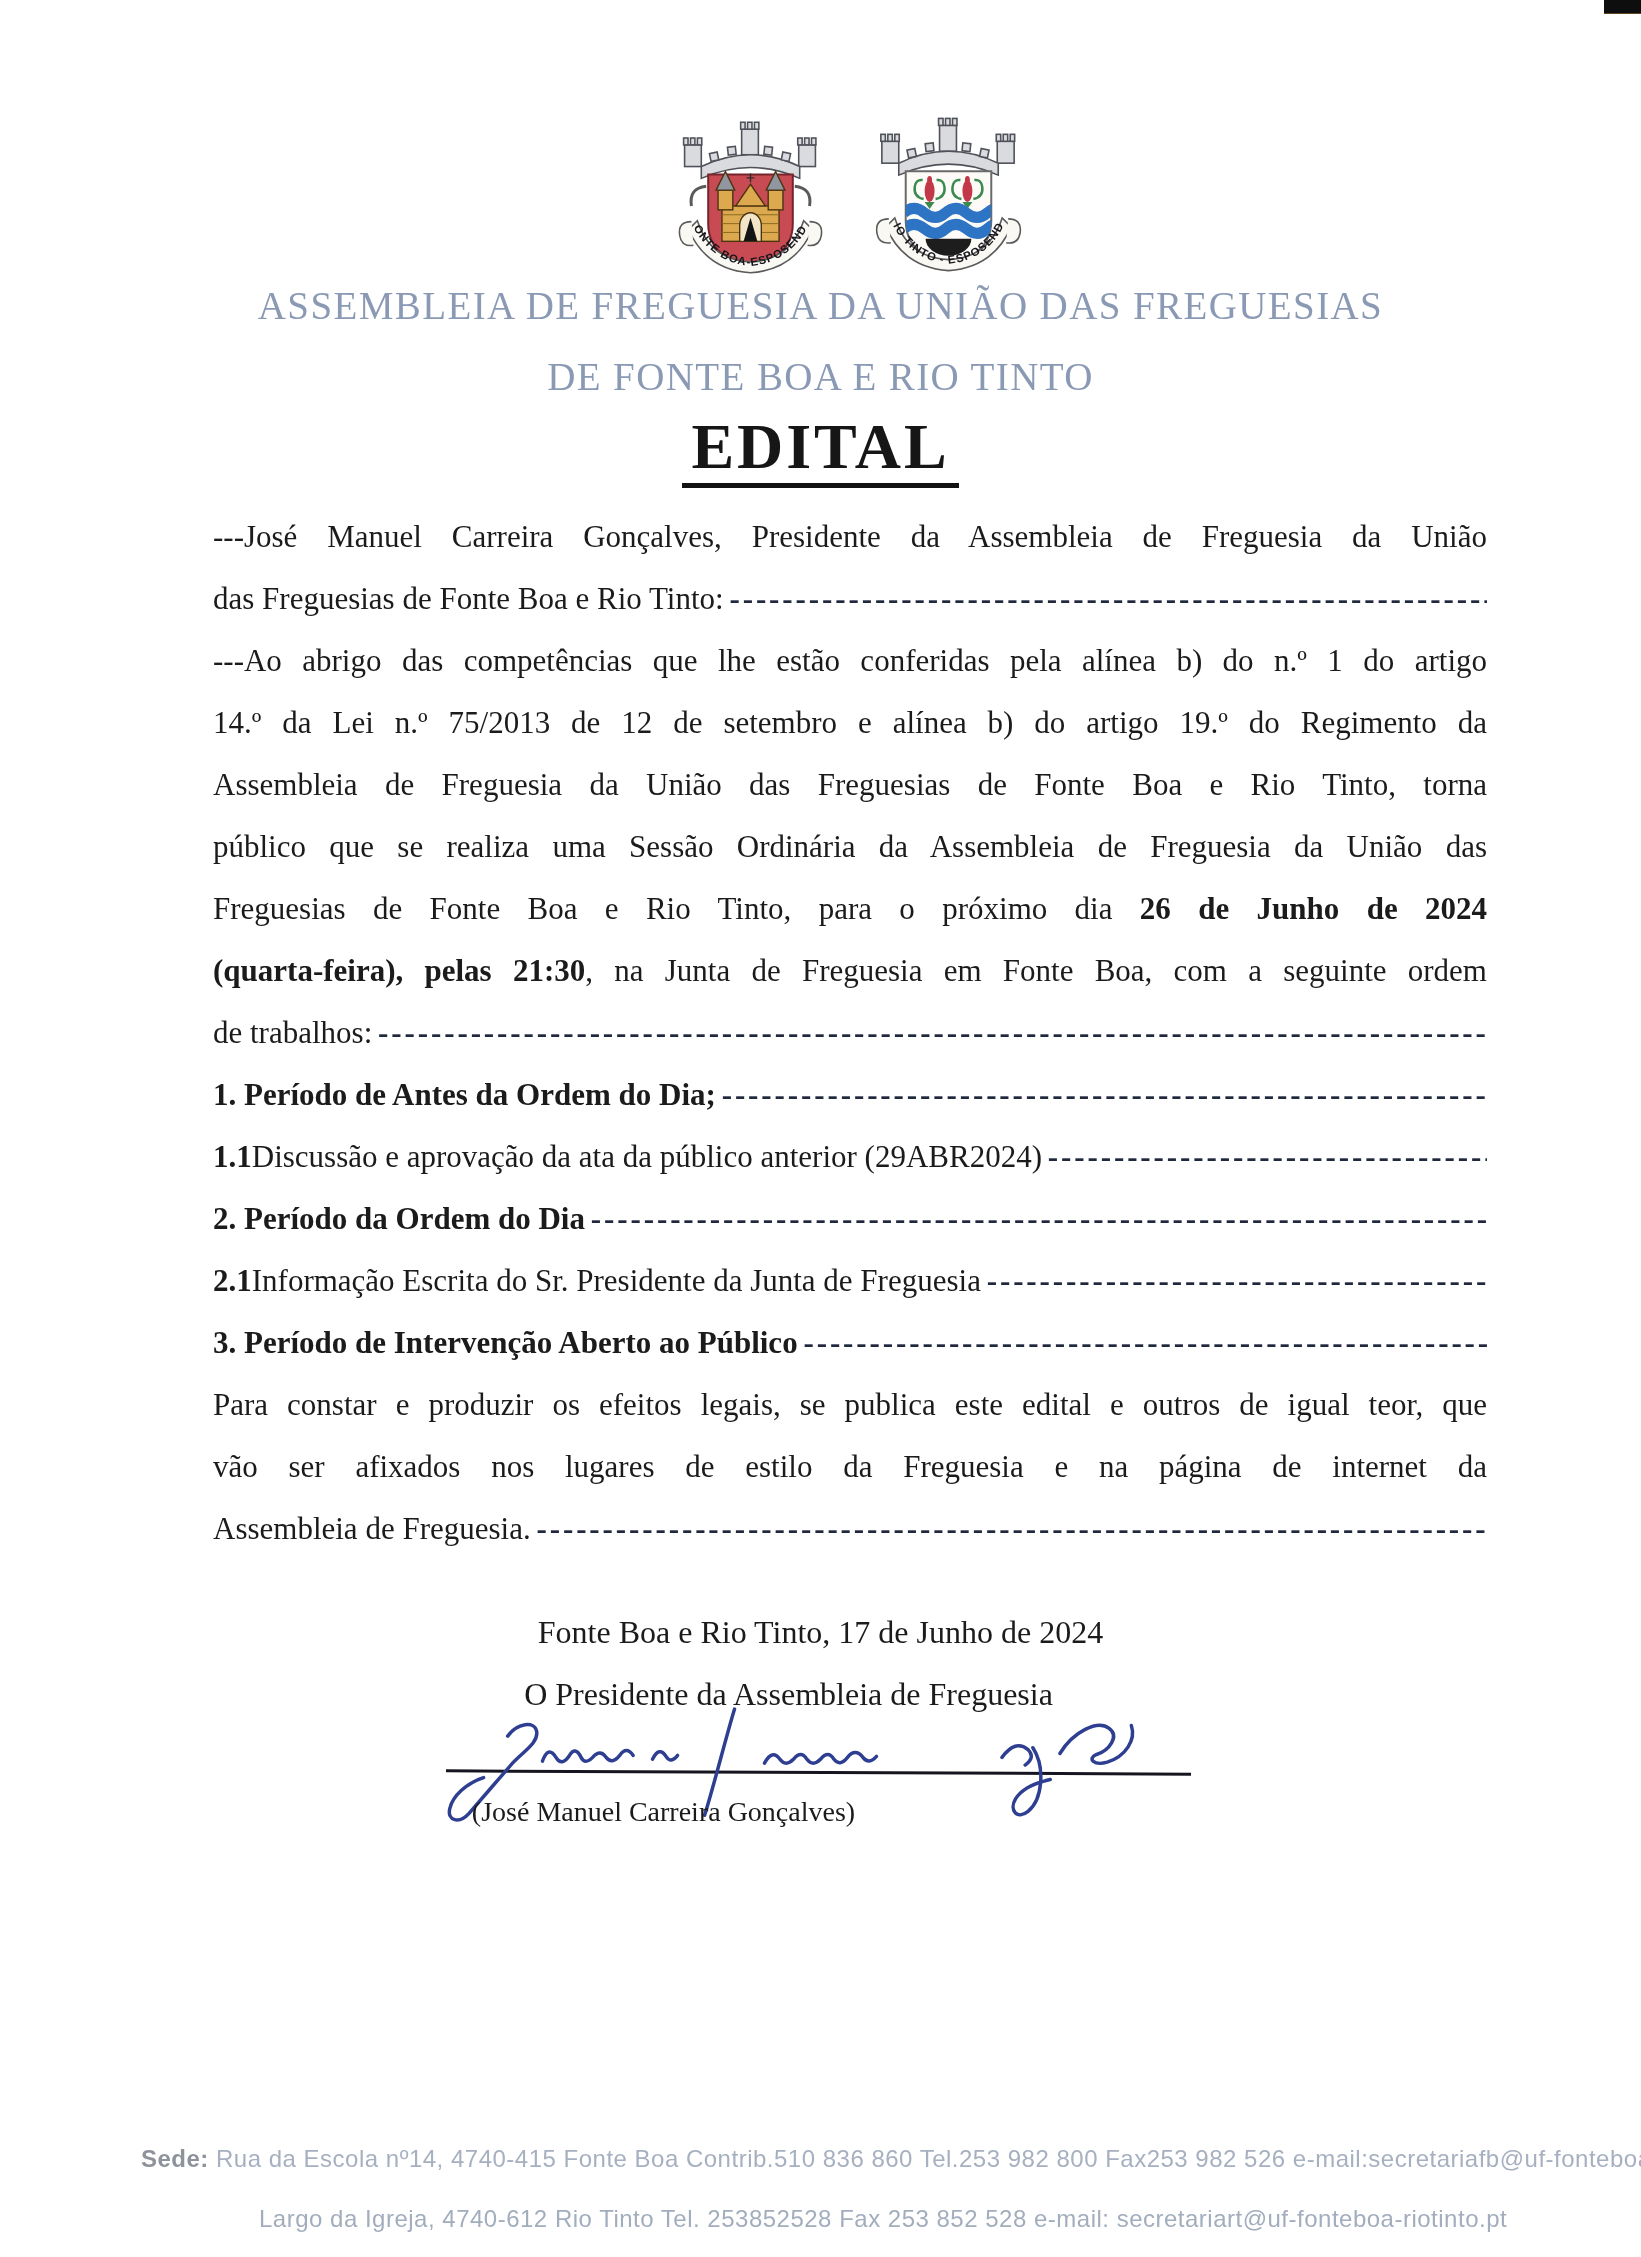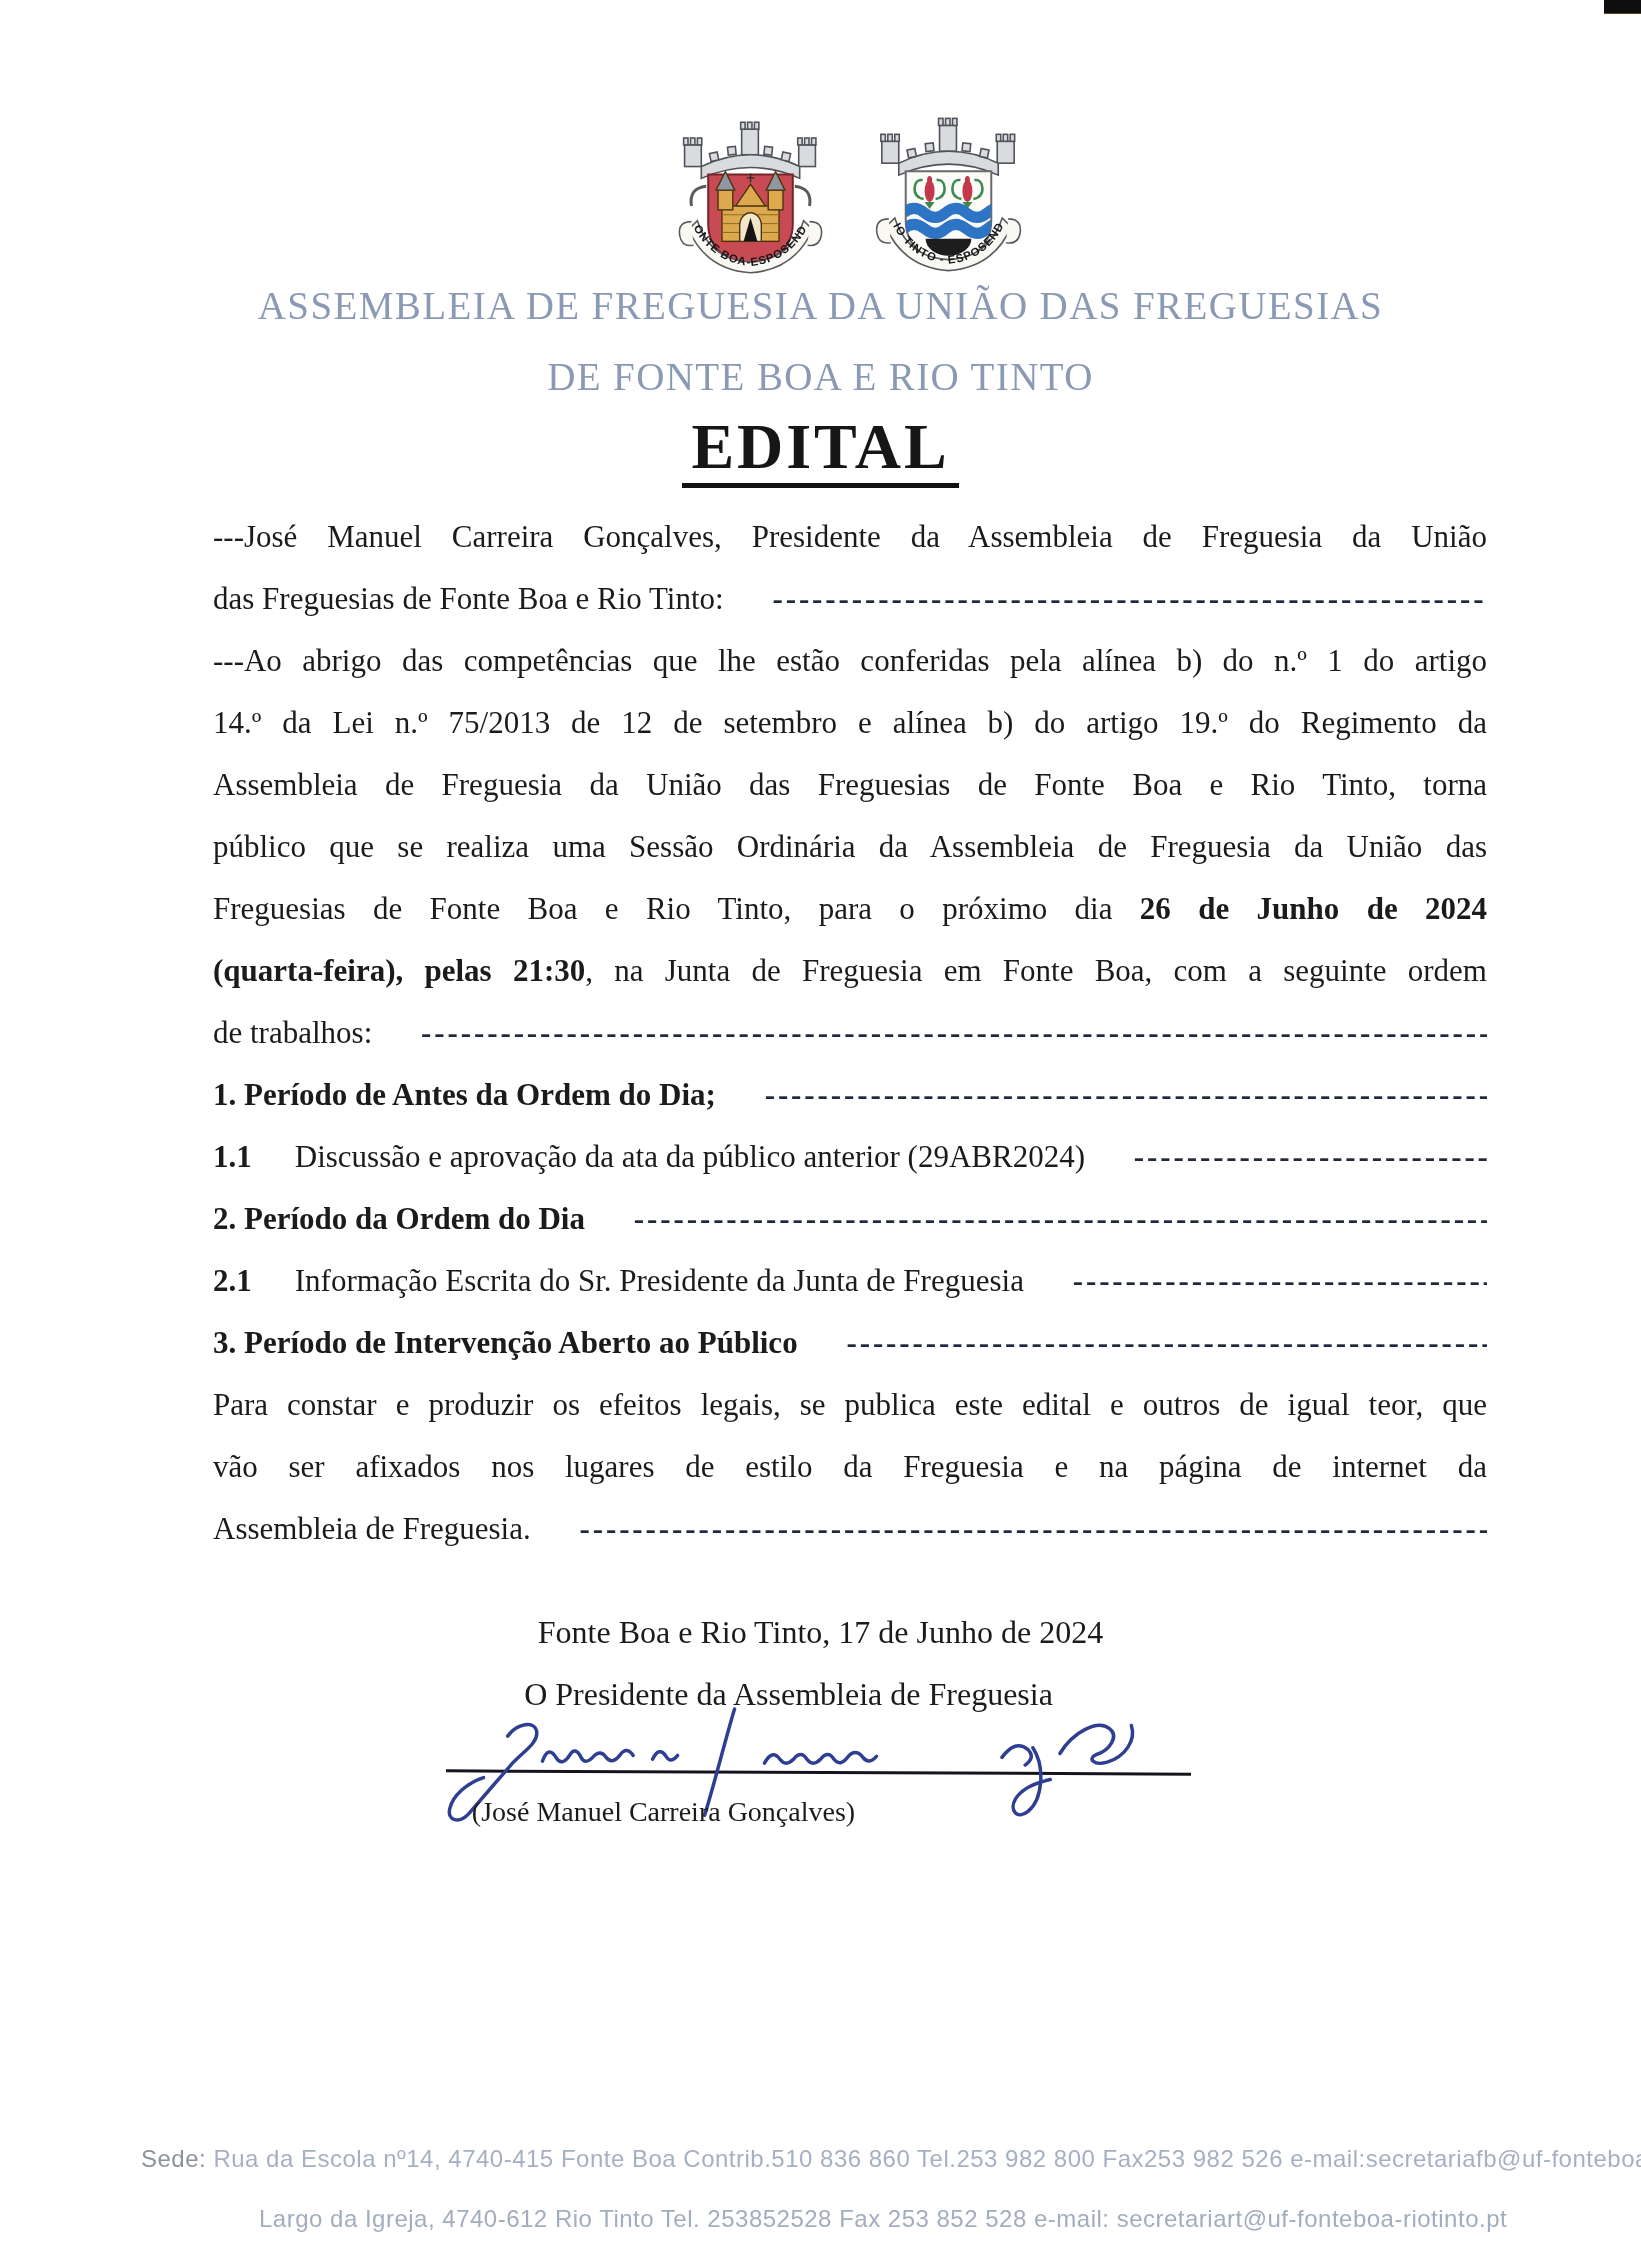--- a/index.html
+++ b/index.html
@@ -25,36 +25,36 @@
 
   
   .doc-title-wrap{left:0;top:415px;width:1641px;text-align:center;}
   .doc-title{display:inline-block;font-size:64px;font-weight:bold;letter-spacing:2.9px;
     color:#161616;border-bottom:5.8px solid #121212;padding:0 9.7px 3.9px 9.7px;line-height:64px;}
 
   
   .doc-body{left:185px;top:506px;width:1274px;font-size:31px;margin-left:28px;}
   .line{height:62px;line-height:62px;overflow:hidden;}
   .line.j{text-align:justify;text-align-last:justify;}
-  .line.f{display:flex;align-items:center;gap:43px;}
+  .line.f{display:flex;align-items:center;}
   .line.f > span{white-space:nowrap;}
   .line .b{font-weight:bold;}
   .line .fill{flex:1;overflow:hidden;white-space:nowrap;color:#20283e;font-weight:bold;letter-spacing:2.9px;margin-left:5.8px;}
 
   
   .place-date{left:0;top:1614px;width:1641px;text-align:center;font-size:32px;}
   .president-role{left:0;top:1676px;width:1577px;text-align:center;font-size:32px;}
   .signature-svg{left:415px;top:1707px;width:782px;height:121px;}
   .signature-line{left:446px;top:1771px;width:745px;height:2.9px;background:#15151f;transform:rotate(0.25deg);}
   .signer-name{left:0;top:1796px;width:1327px;text-align:center;font-size:28px;}
 
   
   .footer-line{font-family:"Liberation Sans","DejaVu Sans",sans-serif;font-size:24px;letter-spacing:0.5px;color:#a6b0c0;white-space:nowrap;}
   .footer-1{left:141px;top:2145px;}
-  .footer-1 .lbl{color:#8d929b;}
+  .footer-1 .lbl{color:#8d929b;font-weight:bold;}
   .footer-2{left:259px;top:2205px;color:#a2adbd;}
 </style>
 </head>
 <body>
 
 <div class="abs corner-mark"></div>
 
 <svg class="abs crest crest-left" viewBox="0 0 186 176">
   <g stroke="#50525a" stroke-width="1.6" fill="#d9dbdf">
     <rect x="26" y="32" width="17" height="22"></rect>

